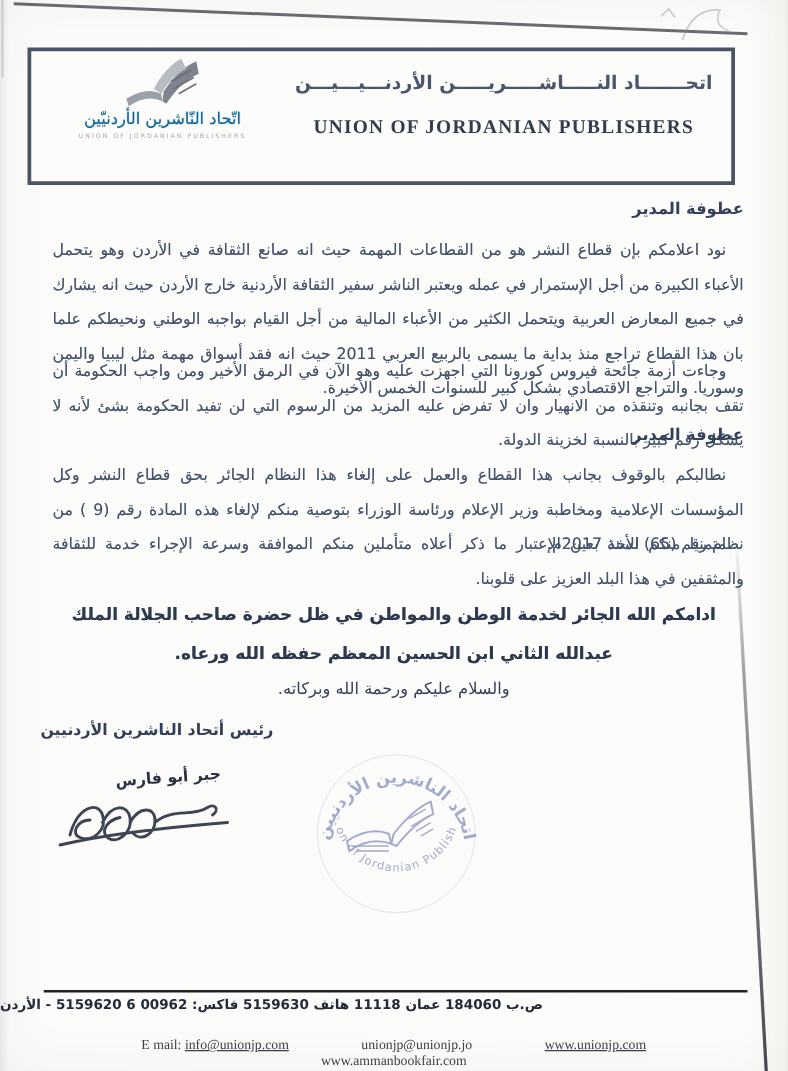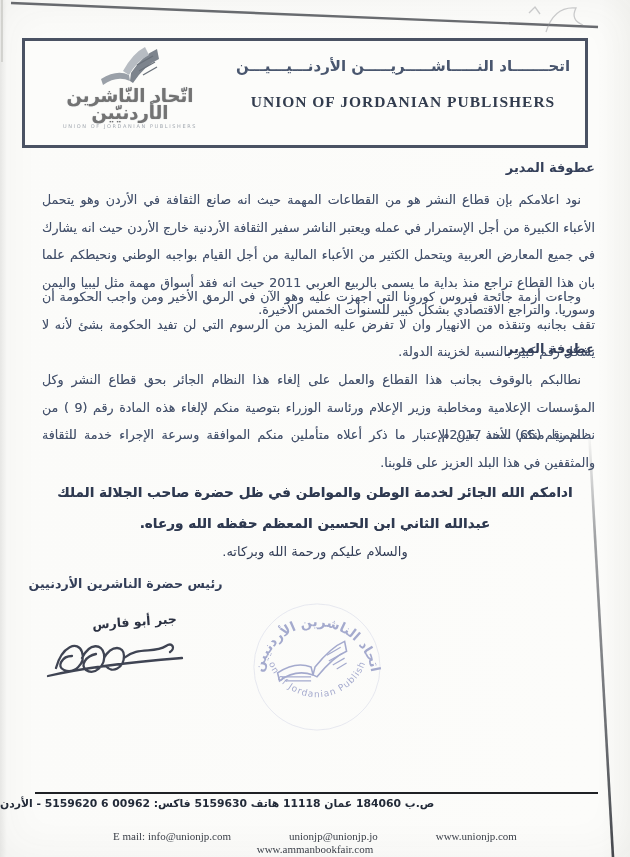--- a/index.html
+++ b/index.html
@@ -6,21 +6,21 @@
   .page{
     position:relative;width:630px;height:857px;margin:0 auto;overflow:hidden;
     background:linear-gradient(90deg,#ececea 0px,#fbfbf9 7px,#fcfcfa 600px,#f7f7f4 630px);
     box-shadow:inset 0 0 45px rgba(60,60,55,.05);
     font-family:"DejaVu Sans",sans-serif;color:#42506a;
   }
   .abs{position:absolute;}
   
   .lh-box{left:22px;top:38px;width:560px;height:104px;border:3px solid #4a5263;background:#fcfcfa;}
   .lh-logo{left:14px;top:4px;width:182px;height:96px;text-align:center;}
-  .lh-logo .cal{font-weight:bold;font-size:18px;color:#737373;letter-spacing:1px;line-height:17px;
+  .lh-logo .cal{font-weight:normal;font-size:13px;color:#0369a1;letter-spacing:1px;line-height:17px;
     text-shadow:0 0 1px #9aa0a8;}
   .lh-logo .caps{font-size:5px;letter-spacing:1.6px;color:#a2a8b0;margin-top:2px;}
   .lh-right{left:196px;top:0;width:364px;height:82px;text-align:center;}
   .lh-ar{margin-top:16px;direction:rtl;font-size:15px;font-weight:bold;color:#49566e;letter-spacing:0;}
   .lh-en{margin-top:18px;font-family:"Liberation Serif",serif;font-weight:bold;font-size:15.5px;
     letter-spacing:1px;color:#323c4e;}
   
   .ar{direction:rtl;unicode-bidi:plaintext;}
   .salut{right:35px;font-size:13px;font-weight:bold;color:#35405a;}
   .para{right:35px;left:42px;font-size:12.6px;line-height:27.5px;text-align:justify;
@@ -34,21 +34,21 @@
     transform:rotate(-4deg);font-weight:bold;}
   
   .stamp{left:248px;top:598px;width:138px;height:138px;opacity:.8;}
   
   .f-rule{left:35px;width:563px;top:792px;border-top:2.2px solid #1f2125;}
   .f-ar{left:0;right:18px;top:797px;text-align:left;direction:rtl;font-size:10.8px;font-weight:bold;color:#222a38;}
   .f-en{left:0;right:0;top:810px;text-align:center;font-family:"Liberation Sans",sans-serif;
     font-weight:bold;font-size:13.8px;color:#141414;letter-spacing:.2px;}
   .f-mail{left:0;right:0;top:830px;display:flex;justify-content:center;gap:58px;
     font-family:"Liberation Serif",serif;font-size:11px;color:#3a3f48;}
-  .f-mail .u{}
+  .f-mail .u{text-decoration:underline;}
   .f-book{left:0;right:0;top:843px;text-align:center;font-family:"Liberation Serif",serif;
     font-size:11px;color:#3a3f48;}
   svg{display:block;}
 </style>
 </head>
 <body>
 
 <div class="page">
 
   <svg class="abs" style="left:0;top:0;" width="630" height="857" viewBox="0 0 630 857">
@@ -91,21 +91,21 @@
   <div class="abs salut ar" style="top:341px;">عطوفة المدير</div>
 
   <div class="abs para ind ar" style="top:366px;">نطالبكم بالوقوف بجانب هذا القطاع والعمل على إلغاء هذا النظام الجائر بحق قطاع النشر وكل المؤسسات الإعلامية ومخاطبة وزير الإعلام ورئاسة الوزراء بتوصية منكم لإلغاء هذه المادة رقم (9 ) من نظام رقم (65) لسنة 2017م.</div>
 
   <div class="abs para ind ar" style="top:421px;">متمنيا منكم الأخذ بعين الإعتبار ما ذكر أعلاه متأملين منكم الموافقة وسرعة الإجراء خدمة للثقافة والمثقفين في هذا البلد العزيز على قلوبنا.</div>
 
   <div class="abs prayer ar" style="top:477px;">ادامكم الله الجائر لخدمة الوطن والمواطن في ظل حضرة صاحب الجلالة الملك عبدالله الثاني ابن الحسين المعظم حفظه الله ورعاه.</div>
 
   <div class="abs salam ar" style="top:544px;">والسلام عليكم ورحمة الله وبركاته.</div>
 
-  <div class="abs signer-title ar" style="top:576px;">رئيس حضرة الناشرين الأردنيين</div>
+  <div class="abs signer-title ar" style="top:576px;">رئيس أتحاد الناشرين الأردنيين</div>
 
   <div class="abs signer-name ar" style="top:614px;">جبر أبو فارس</div>
 
   <svg class="abs" style="left:42px;top:628px;" width="170" height="58" viewBox="0 0 170 58">
     <path d="M14,40 C20,18 36,12 40,24 C44,36 32,46 22,42 C14,39 20,28 30,28
              M40,30 C48,14 60,16 62,26 C64,38 52,48 44,42 C38,37 44,28 54,26
              M62,30 C70,16 82,18 82,28 C82,40 70,46 64,38
              M82,30 C96,18 112,26 124,18 C130,14 134,20 128,24
              M6,48 C40,40 90,34 140,30" fill="none" stroke="#2a3040" stroke-width="2.3" stroke-linecap="round" opacity="0.9"></path>
   </svg>

